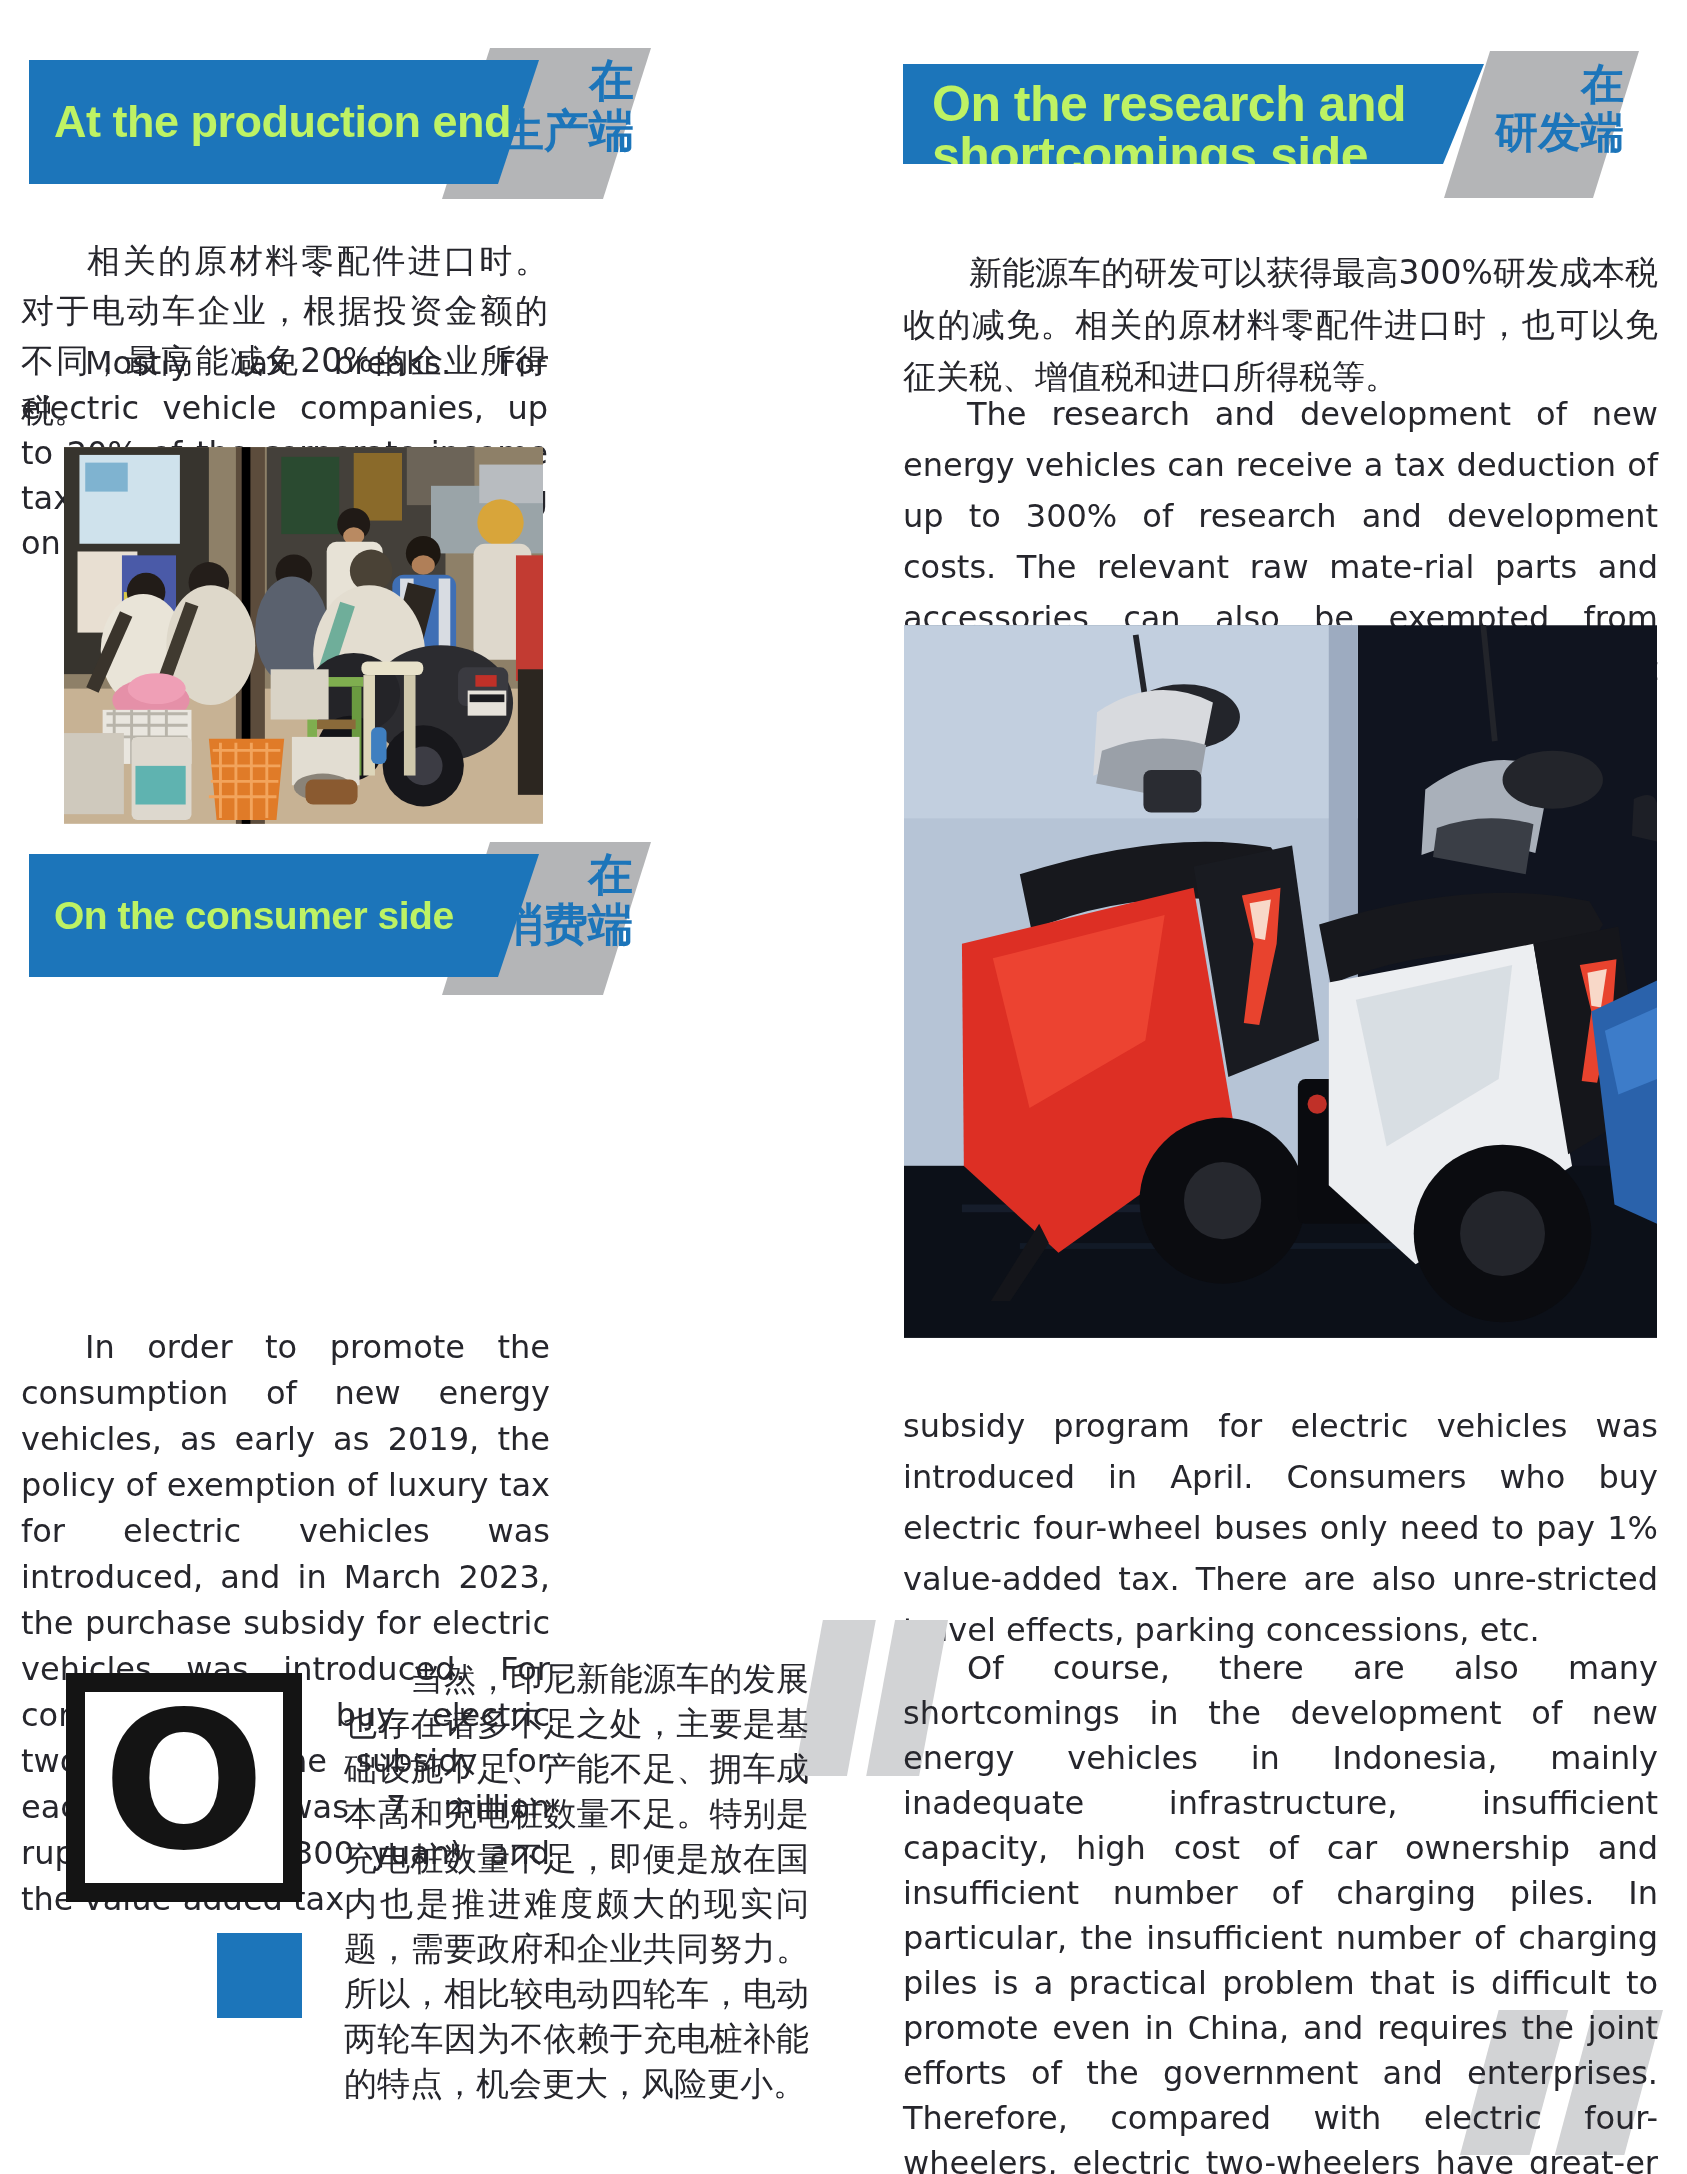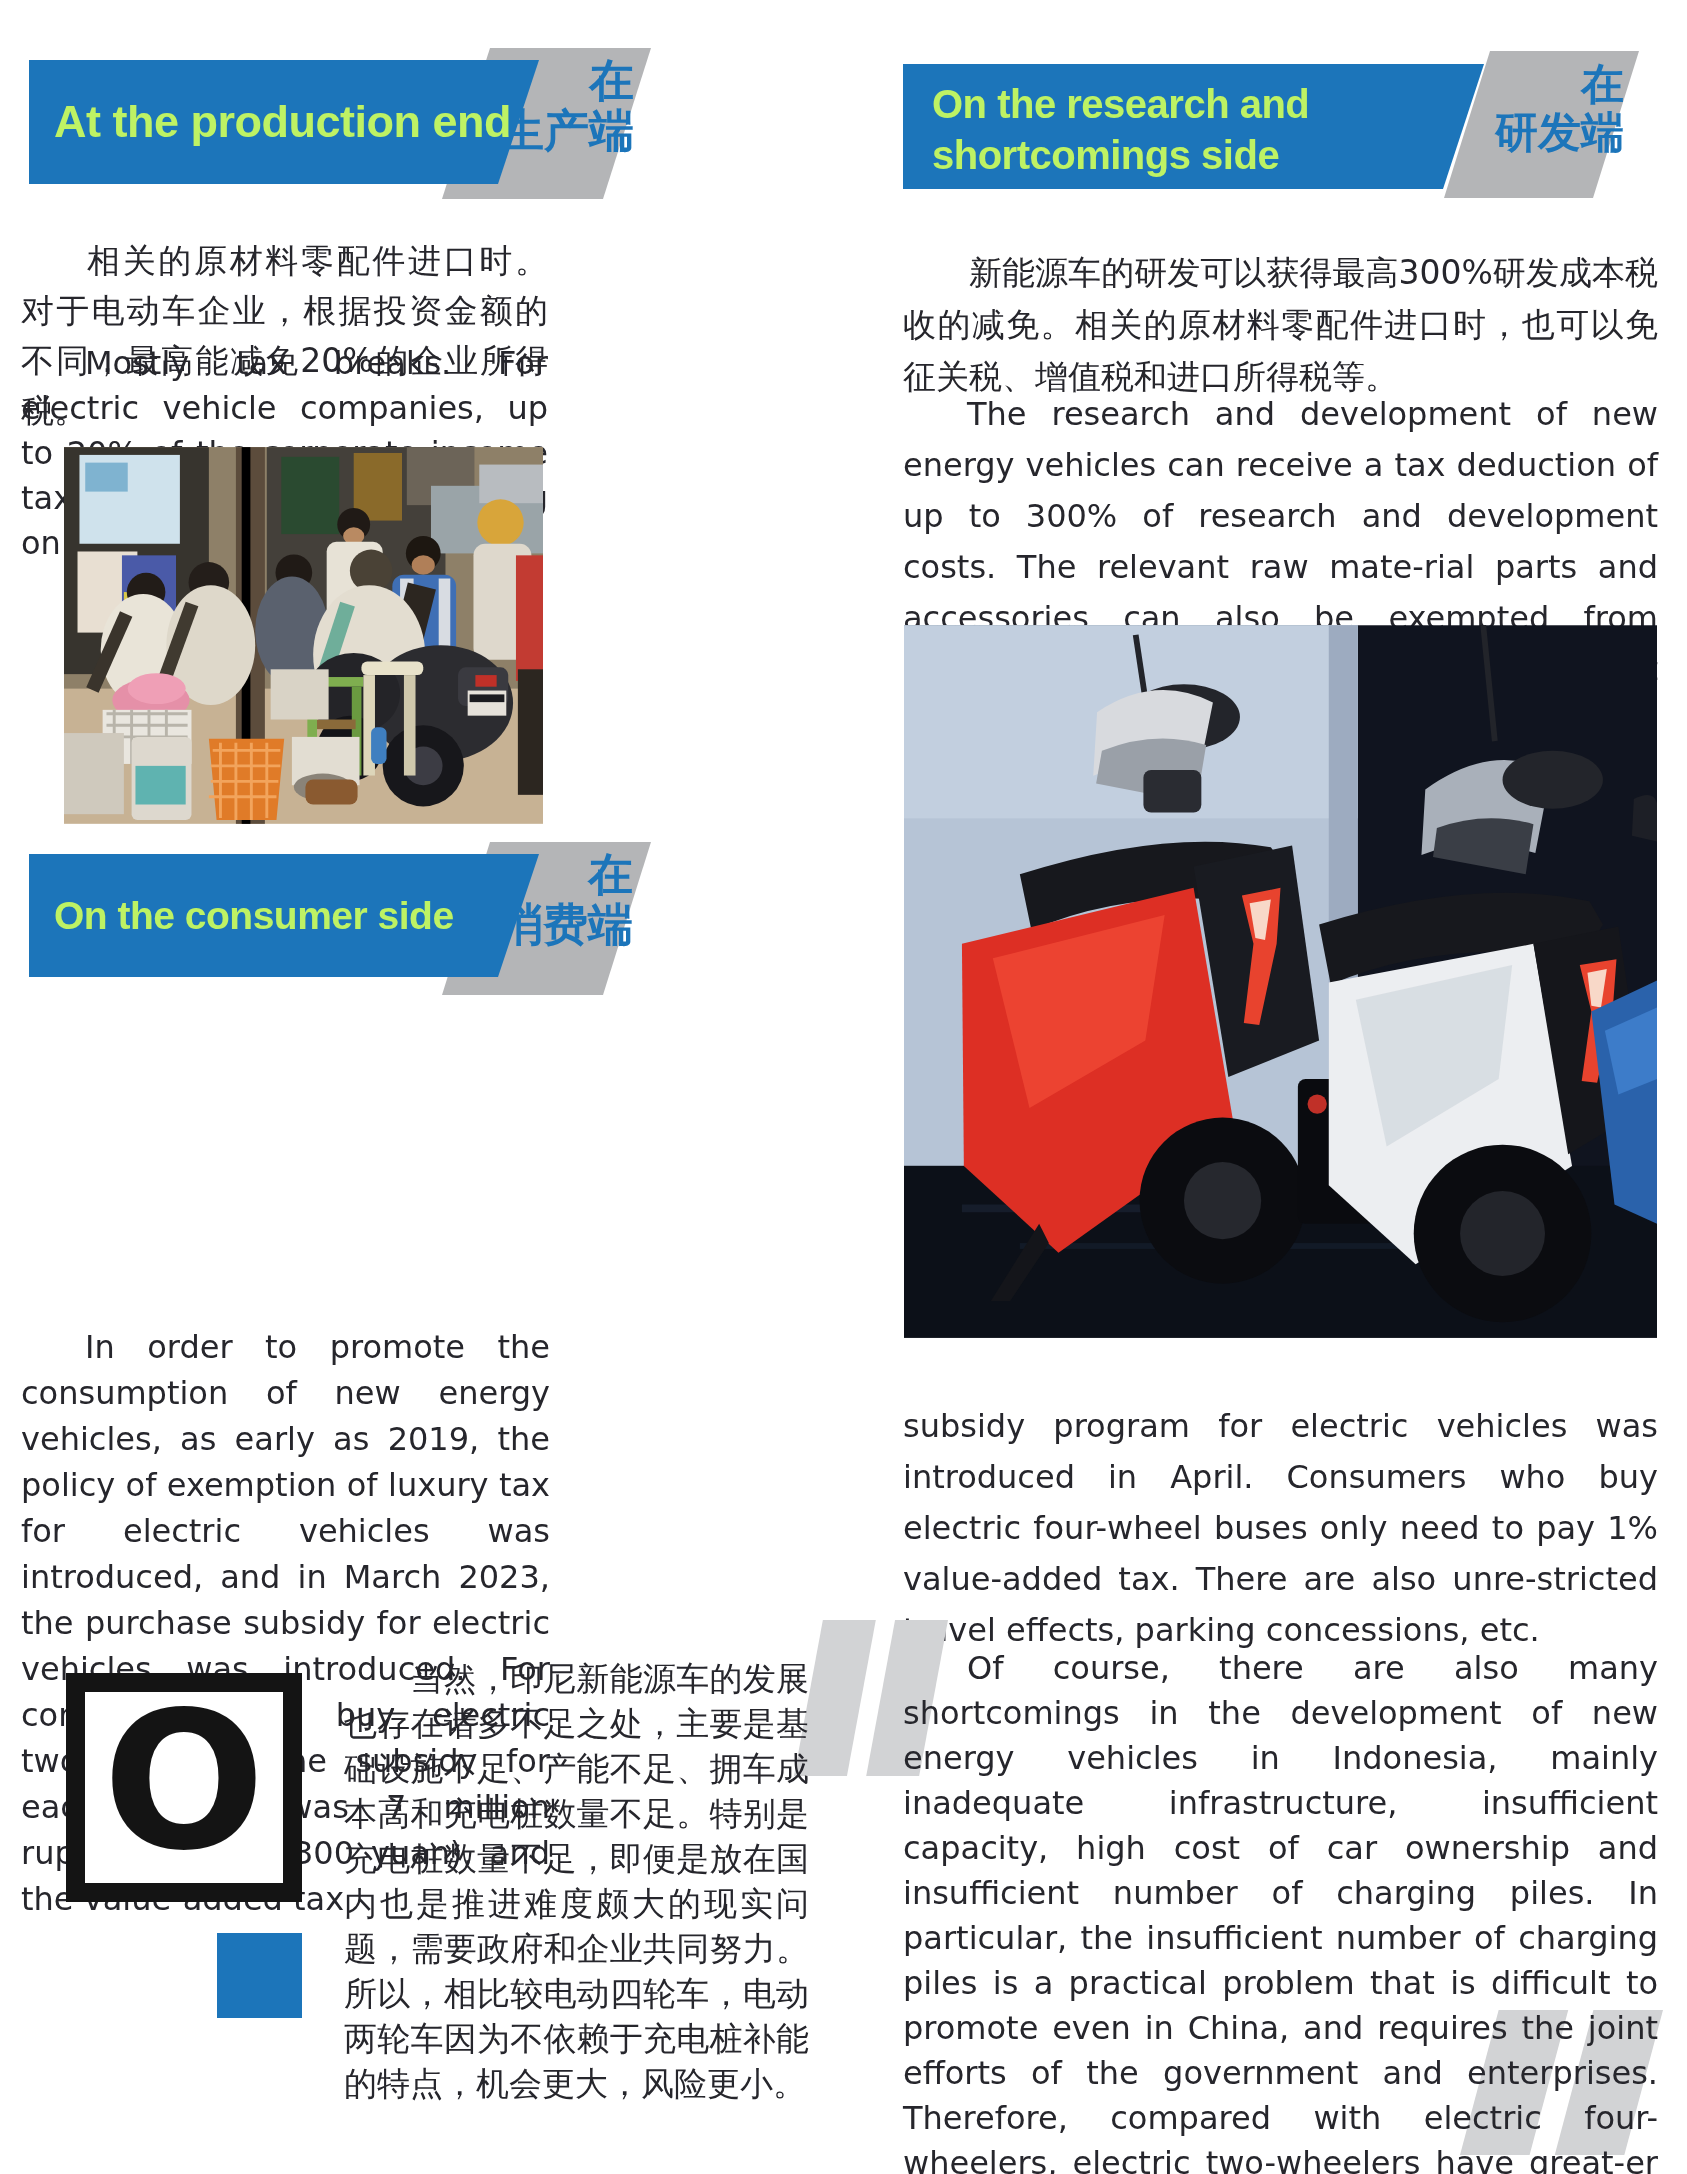--- a/index.html
+++ b/index.html
@@ -20,23 +20,23 @@
            clip-path:polygon(48px 0,100% 0,calc(100% - 48px) 100%,0 100%);}
   .b1-tag{left:454px;top:56px;width:180px;font-size:45px;}
 
   .b2-blue{left:29px;top:854px;width:485px;height:123px;
            clip-path:polygon(0 0,100% 0,calc(100% - 41px) 100%,0 100%);
            font-size:39px;line-height:123px;padding-left:25px;letter-spacing:-0.5px;}
   .b2-gray{left:442px;top:842px;width:209px;height:153px;
            clip-path:polygon(48px 0,100% 0,calc(100% - 48px) 100%,0 100%);}
   .b2-tag{left:446px;top:850px;width:187px;font-size:45px;}
 
-  .b3-blue{left:903px;top:64px;width:581px;height:125px;
+  .b3-blue{left:903px;top:64px;width:581px;height:100px;
            clip-path:polygon(0 0,100% 0,calc(100% - 41px) 100%,0 100%);
-           font-size:40px;line-height:51px;padding-left:29px;padding-top:15.4px;
+           font-size:50px;line-height:51px;padding-left:29px;padding-top:15.4px;
            box-sizing:border-box;letter-spacing:-0.5px;}
   .b3-gray{left:1444px;top:51px;width:195px;height:147px;
            clip-path:polygon(46px 0,100% 0,calc(100% - 46px) 100%,0 100%);}
   .b3-tag{left:1448px;top:60px;width:176px;font-size:43px;}
 
   
   .para{position:absolute;text-align:justify;}
   .cn{font-size:33px;}
   .en{font-size:32px;}
   .indent{text-indent:2em;}

